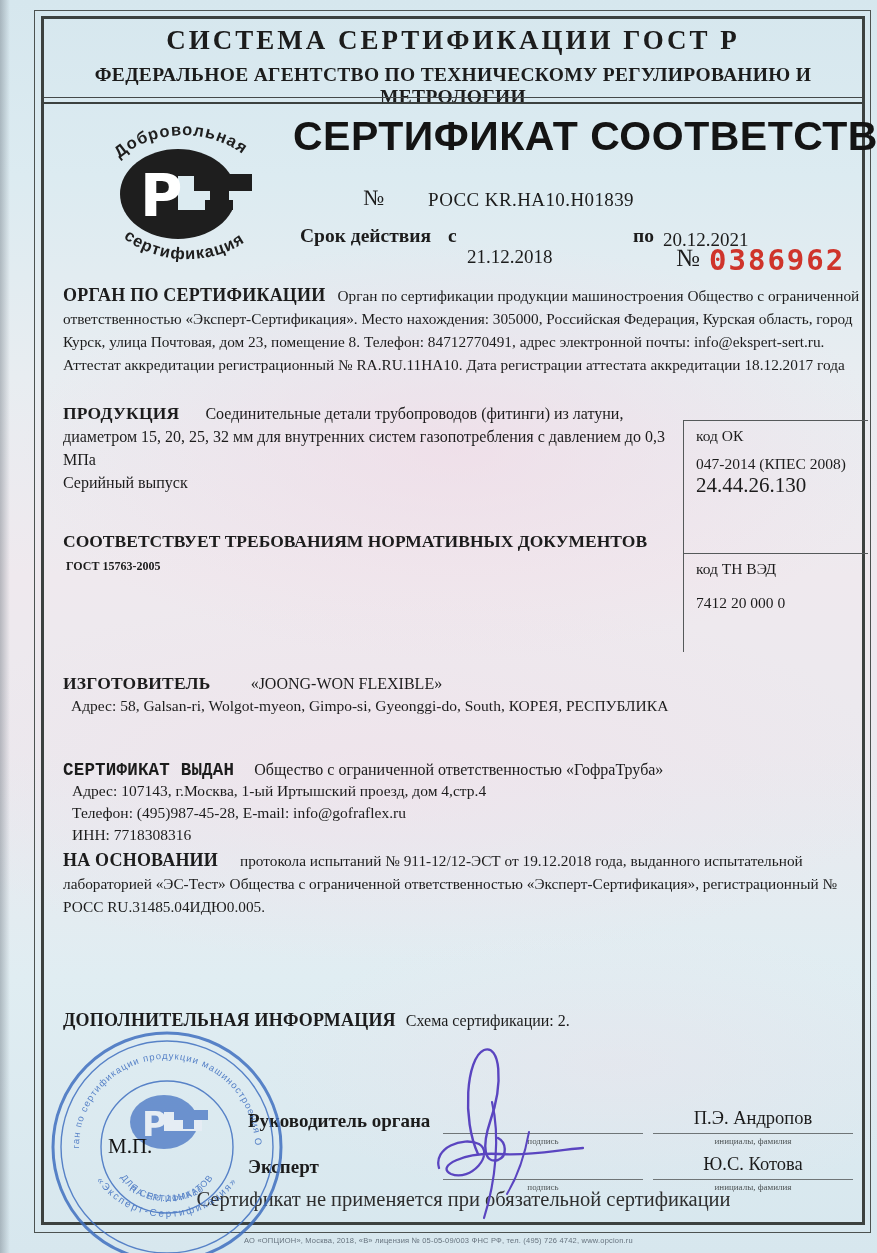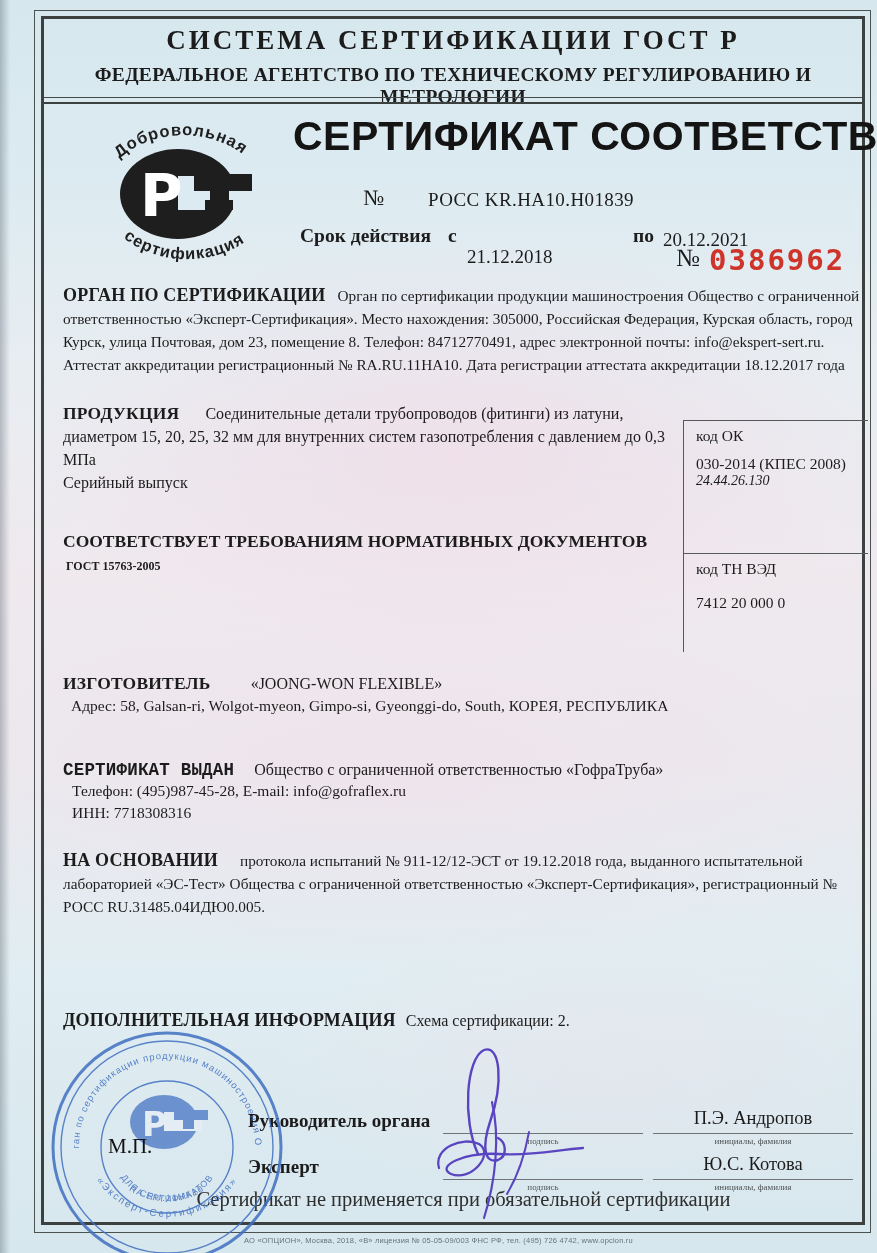--- a/index.html
+++ b/index.html
@@ -41,21 +41,21 @@
   .organ .sec-label{margin-right:12px;font-size:18px;}
   .prod{left:63px;top:402px;width:614px;}
   .prod .sec-label{margin-right:26px;}
   .prod-sub{margin-top:0px;}
   .conforms-label{left:63px;top:531px;font-size:17.5px;font-weight:bold;}
   .conforms-doc{left:66px;top:559px;font-size:12px;font-weight:bold;}
   .codebox{border-top:1.2px solid #55595a;border-left:1.2px solid #55595a;padding:6px 4px 0 12px;}
   .codebox .cb-label{font-size:15.5px;}
   .box-ok{left:683px;top:420px;width:168px;height:126px;}
   .box-ok .cb-l1{margin-top:10px;font-size:15.5px;}
-  .box-ok .cb-l2{font-size:14px;font-style:italic;}
+  .box-ok .cb-l2{font-size:21px;}
   .box-tnved{left:683px;top:553px;width:168px;height:92px;}
   .box-tnved .cb-v{margin-top:16px;font-size:15.5px;}
   .manuf{left:63px;top:673px;width:800px;}
   .manuf .sec-label{margin-right:40px;}
   .manuf-name{font-size:16px;}
   .manuf-addr{font-size:15.5px;margin-top:3px;padding-left:8px;}
   .issued{left:63px;top:760px;width:800px;}
   .issued .sec-label{margin-right:20px;font-family:Liberation Mono, monospace;}
   .issued-name{font-size:16px;}
   .issued-line{font-size:15.5px;line-height:22px;padding-left:9px;}
@@ -133,38 +133,39 @@
   <div class="abs blankno-val" style="color:#cf342b">0386962</div>
 
   <p class="abs organ body-txt"><span class="sec-label">ОРГАН ПО СЕРТИФИКАЦИИ</span><span>Орган по сертификации продукции машиностроения Общество с ограниченной ответственностью «Эксперт-Сертификация». Место нахождения: 305000, Российская Федерация, Курская область, город Курск, улица Почтовая, дом 23, помещение 8. Телефон: 84712770491, адрес электронной почты: info@ekspert-sert.ru. Аттестат аккредитации регистрационный № RA.RU.11НА10. Дата регистрации аттестата аккредитации 18.12.2017 года</span></p>
 
   <div class="abs prod">
     <p class="prod-txt"><span class="sec-label">ПРОДУКЦИЯ</span><span>Соединительные детали трубопроводов (фитинги) из латуни, диаметром 15, 20, 25, 32 мм для внутренних систем газопотребления с давлением до 0,3 МПа</span></p>
     <p class="prod-txt prod-sub">Серийный выпуск</p>
   </div>
   <div class="abs codebox box-ok">
     <div class="cb-label">код ОК</div>
-    <div class="cb-l1">030-2014 (КПЕС 2008)</div>
+    <div class="cb-l1">047-2014 (КПЕС 2008)</div>
     <div class="cb-l2">24.44.26.130</div>
   </div>
 
   <div class="abs conforms-label">СООТВЕТСТВУЕТ ТРЕБОВАНИЯМ НОРМАТИВНЫХ ДОКУМЕНТОВ</div>
   <div class="abs conforms-doc">ГОСТ 15763-2005</div>
   <div class="abs codebox box-tnved">
     <div class="cb-label">код ТН ВЭД</div>
     <div class="cb-v">7412 20 000 0</div>
   </div>
 
   <div class="abs manuf">
     <p><span class="sec-label">ИЗГОТОВИТЕЛЬ</span><span class="manuf-name">«JOONG-WON FLEXIBLE»</span></p>
     <p class="manuf-addr">Адрес: 58, Galsan-ri, Wolgot-myeon, Gimpo-si, Gyeonggi-do, South, КОРЕЯ, РЕСПУБЛИКА</p>
   </div>
 
   <div class="abs issued">
     <p><span class="sec-label">СЕРТИФИКАТ ВЫДАН</span><span class="issued-name">Общество с ограниченной ответственностью  «ГофраТруба»</span></p>
+    <p class="issued-line">Адрес: 107143, г.Москва, 1-ый Иртышский проезд, дом 4,стр.4</p>
     <p class="issued-line">Телефон: (495)987-45-28, E-mail: info@gofraflex.ru</p>
     <p class="issued-line">ИНН: 7718308316</p>
   </div>
 
   <p class="abs basis body-txt"><span class="sec-label">НА ОСНОВАНИИ</span><span>протокола испытаний № 911-12/12-ЭСТ от 19.12.2018 года, выданного испытательной лабораторией «ЭС-Тест» Общества с ограниченной ответственностью «Эксперт-Сертификация», регистрационный № РОСС RU.31485.04ИДЮ0.005.</span></p>
 
   <p class="abs addinfo"><span class="sec-label">ДОПОЛНИТЕЛЬНАЯ ИНФОРМАЦИЯ</span><span class="addinfo-txt">Схема сертификации: 2.</span></p>
 
   <div class="abs role-head">Руководитель органа</div>
   <div class="abs role-expert">Эксперт</div>

